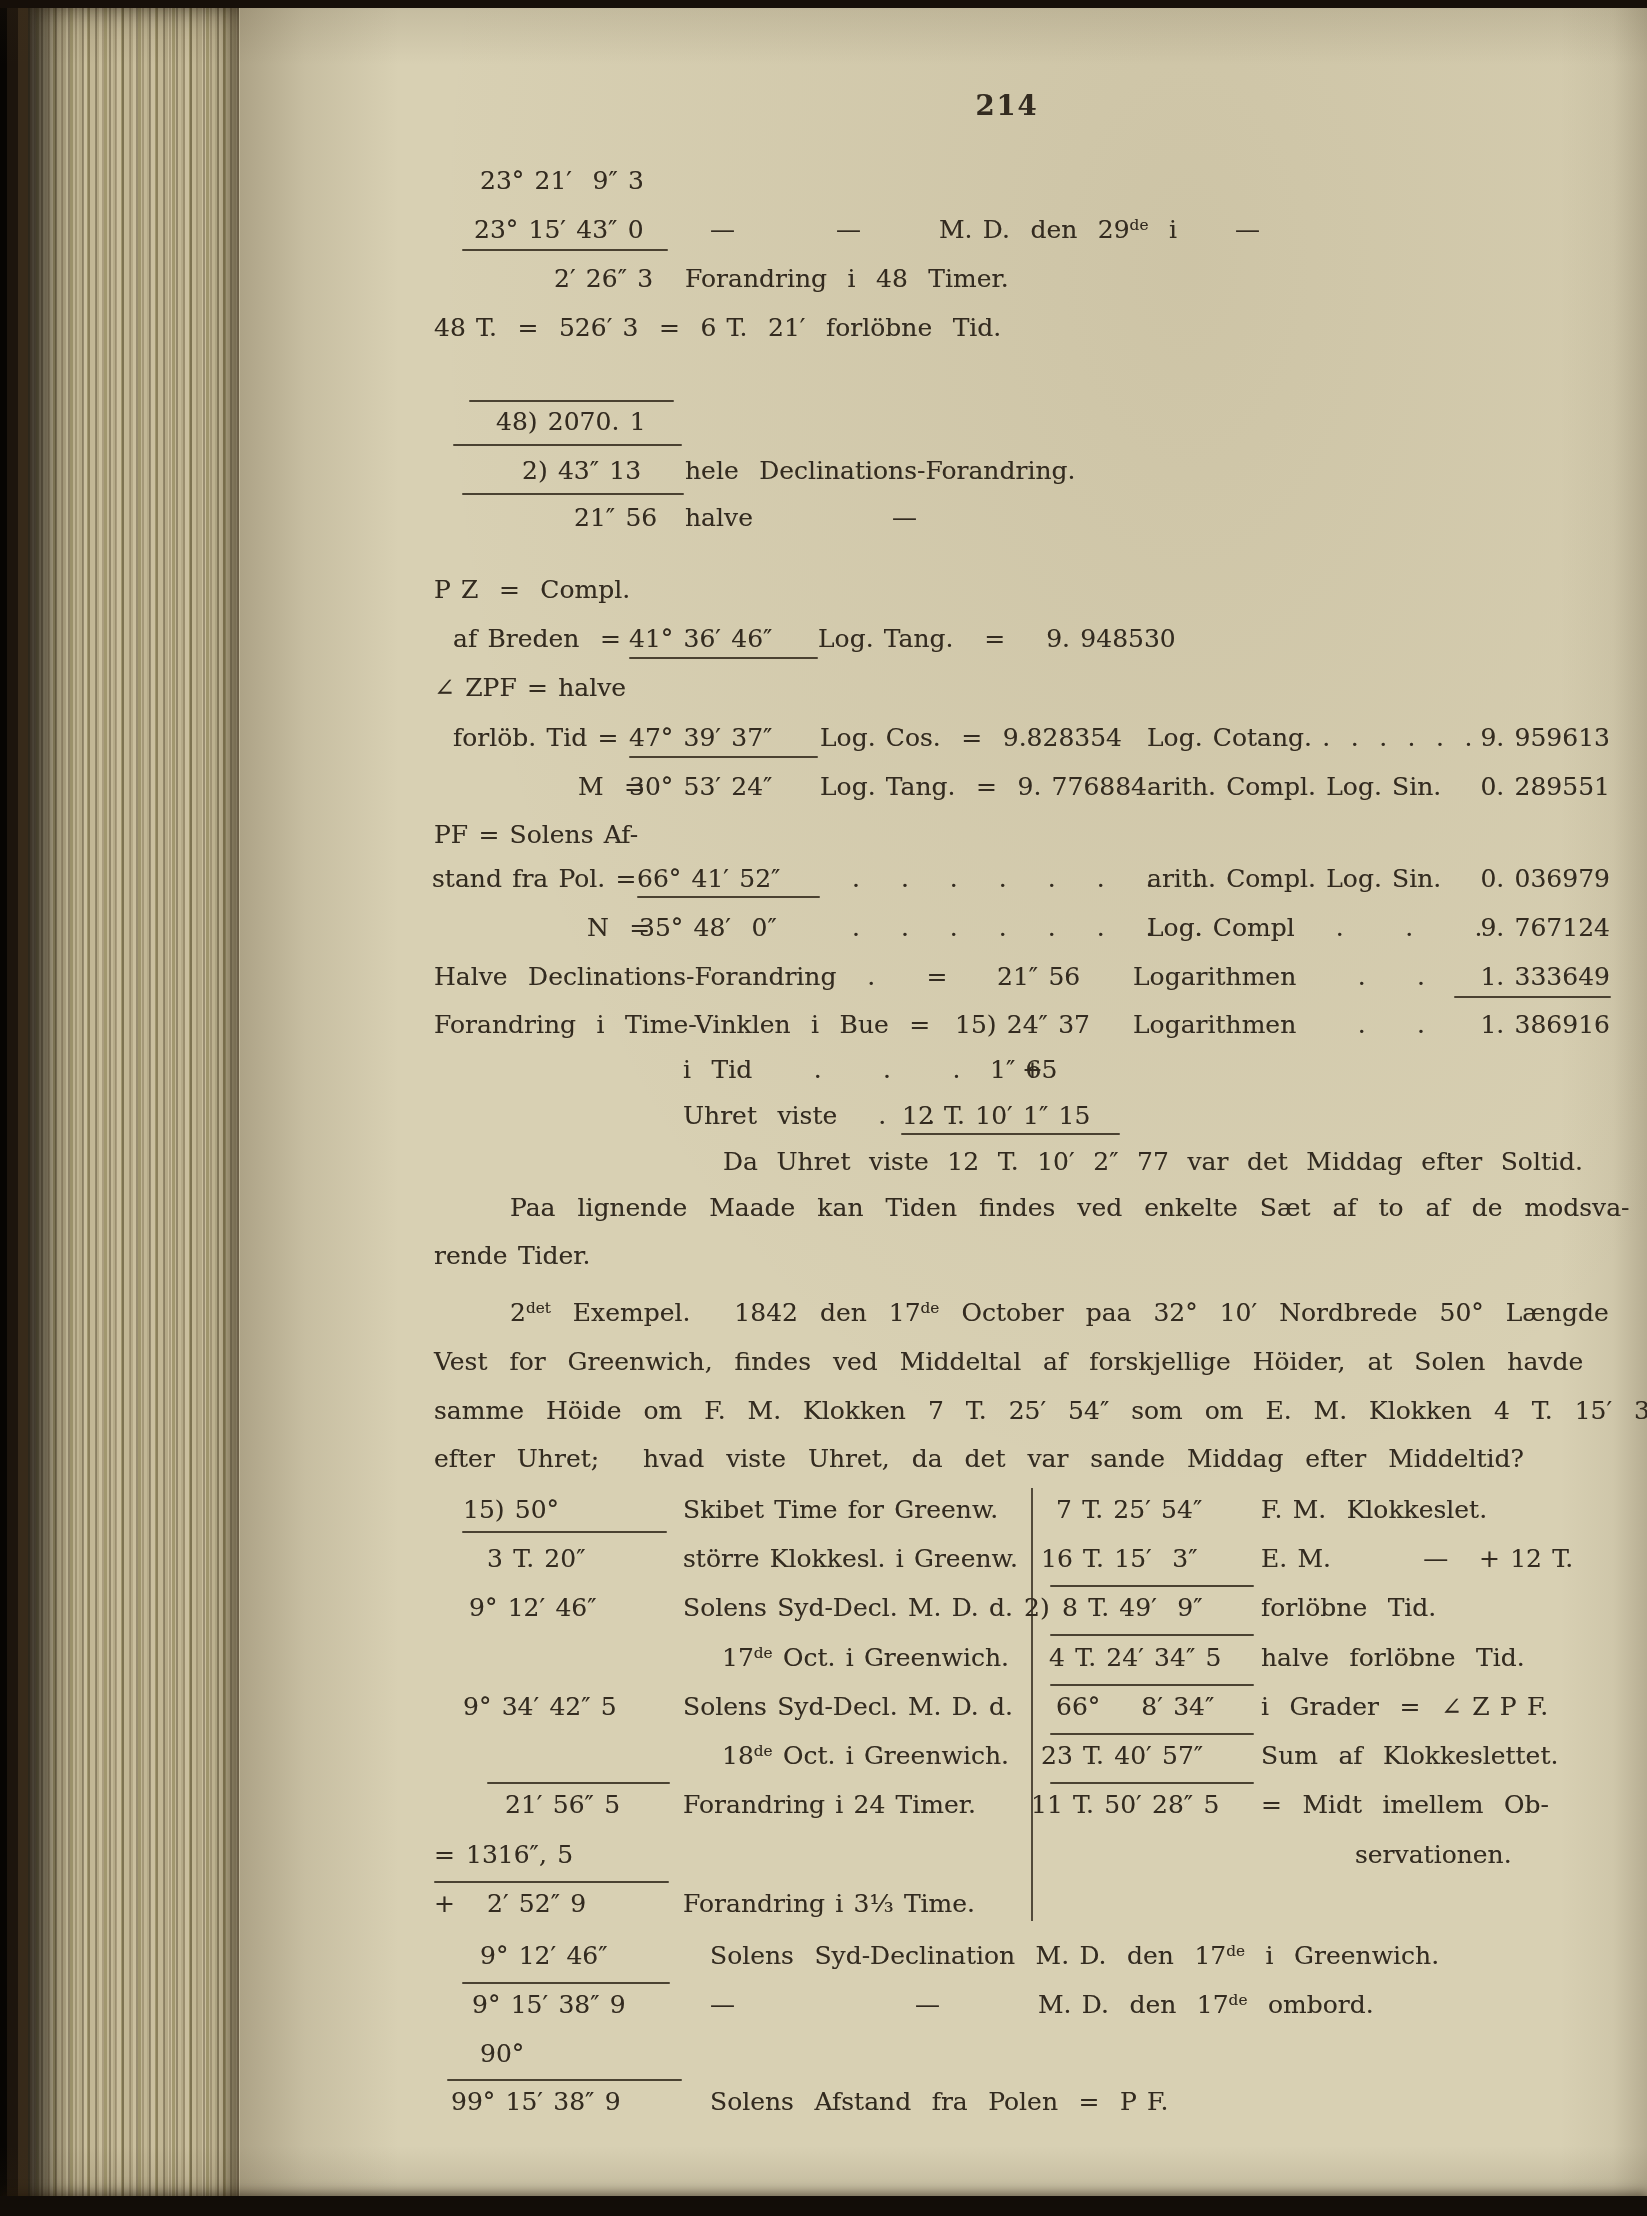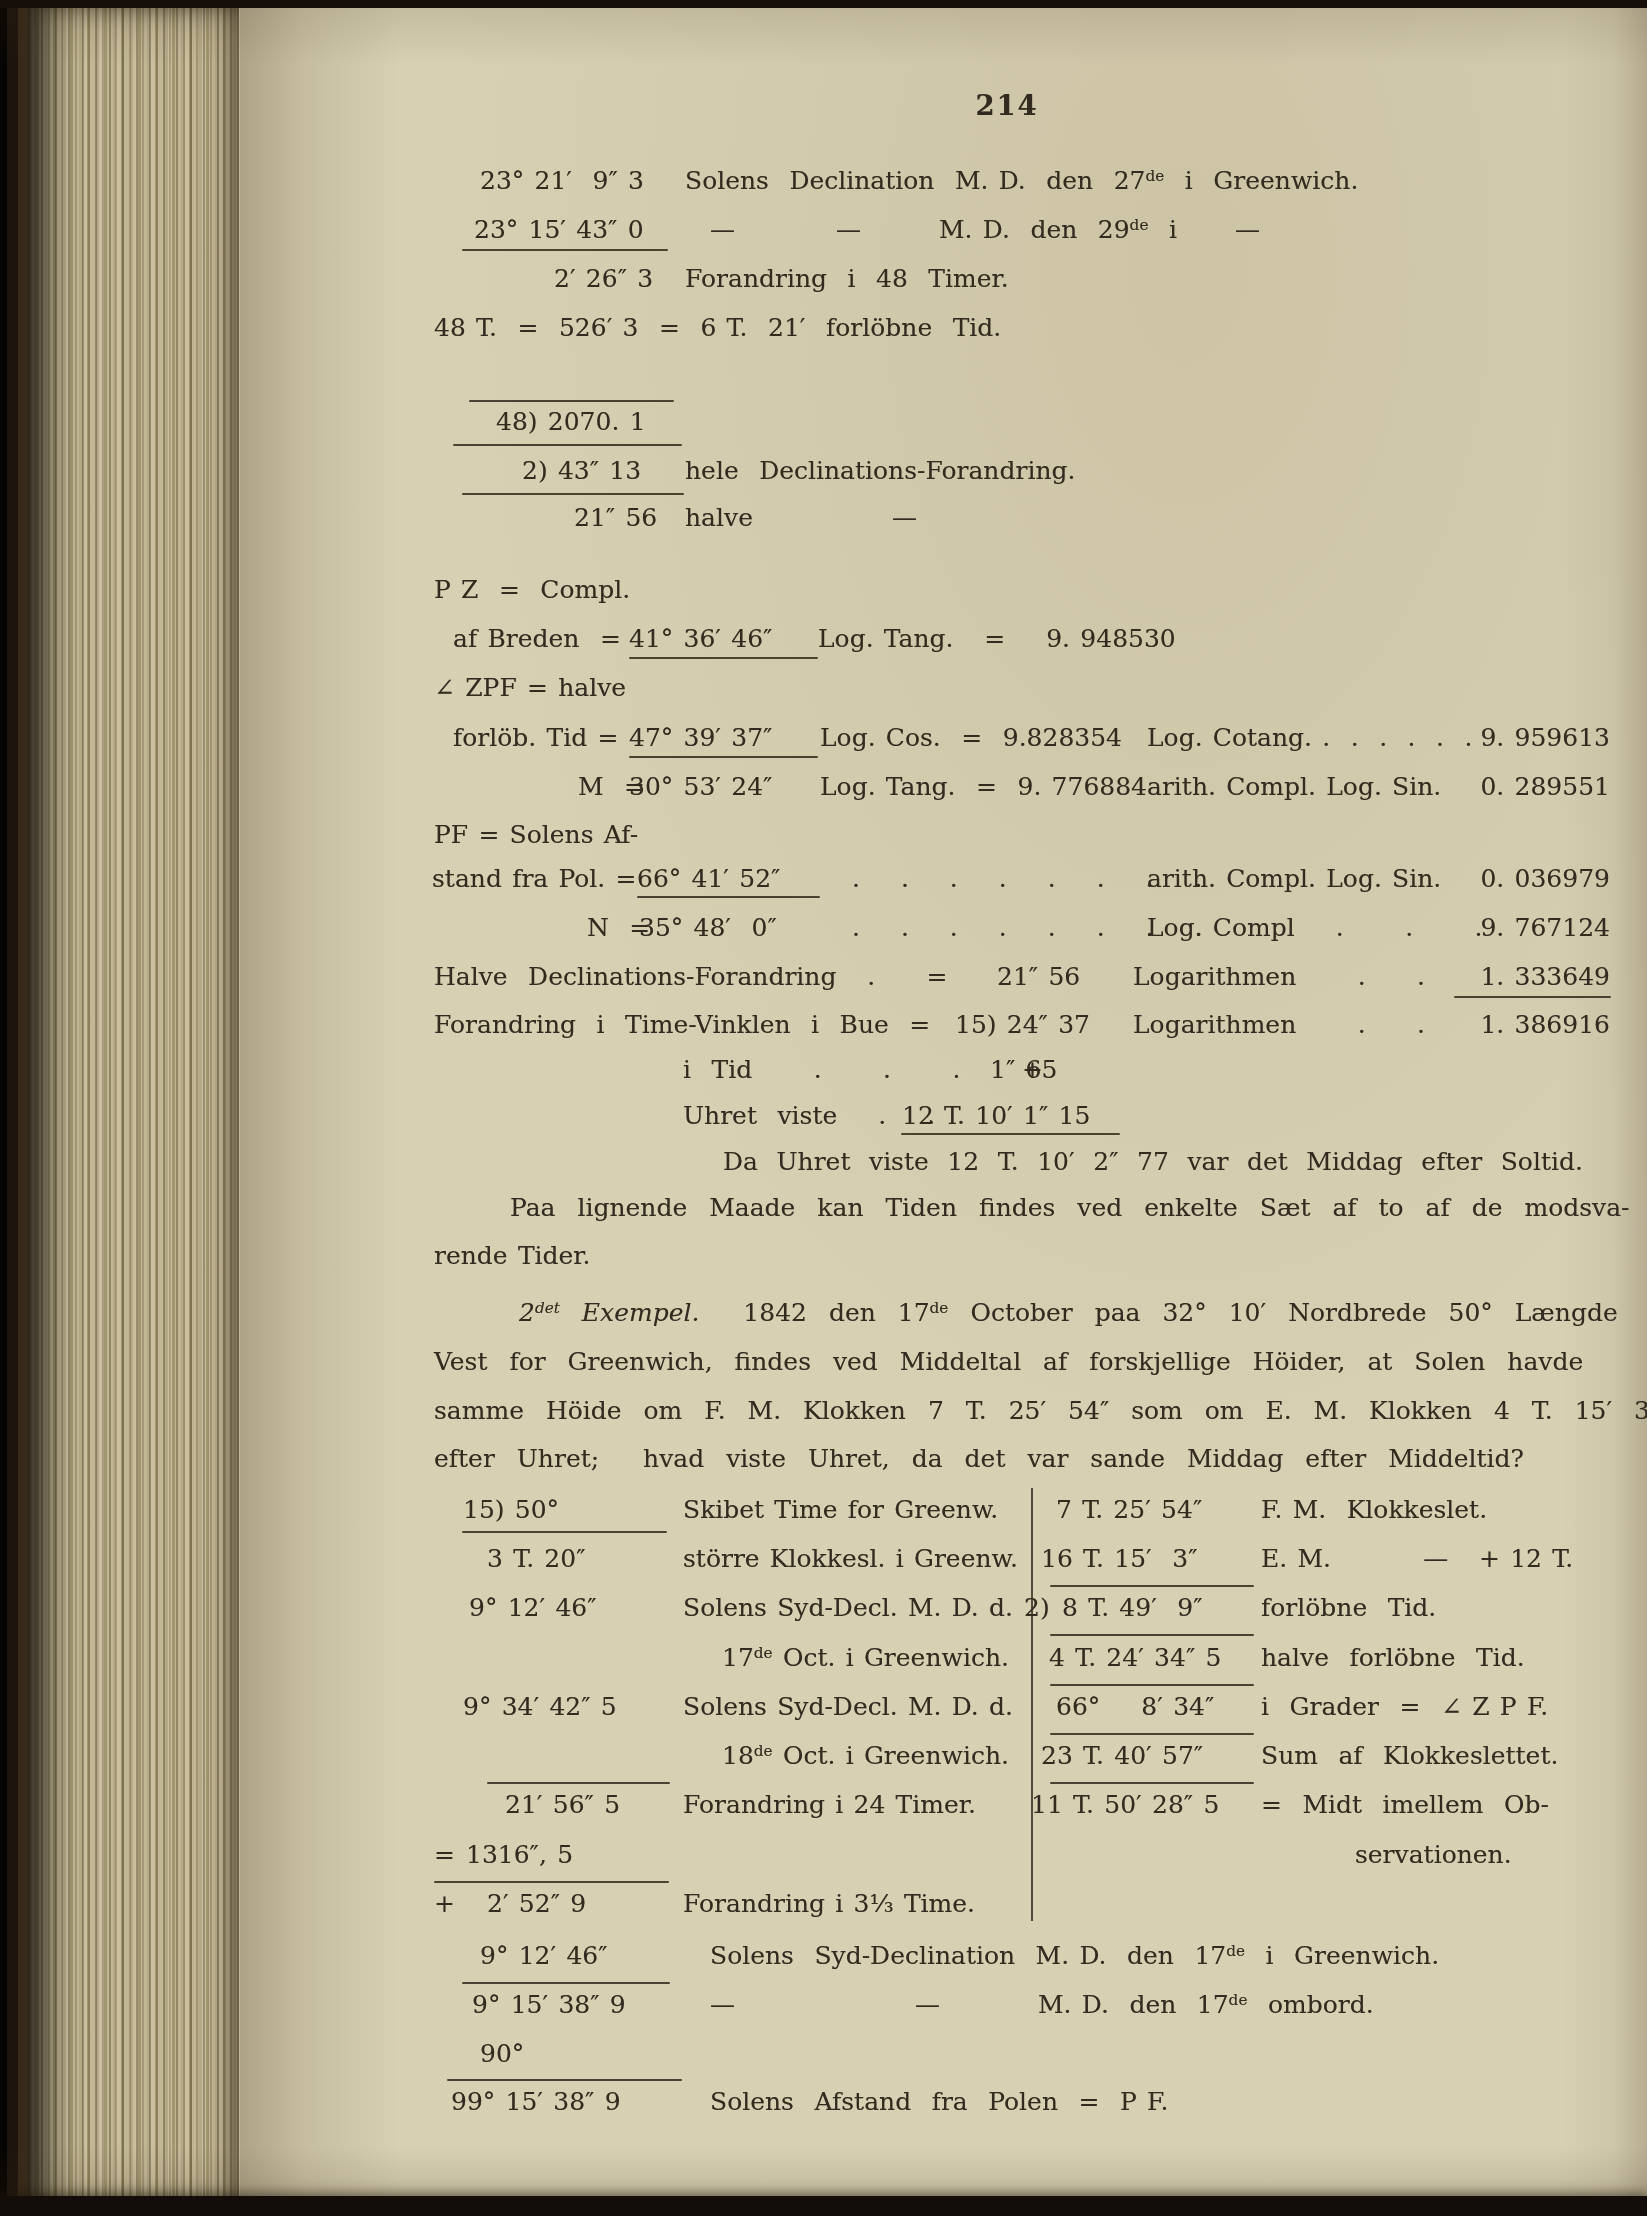--- a/index.html
+++ b/index.html
@@ -40,39 +40,38 @@
     text-shadow:0 0 0.6px rgba(51,43,32,0.35);
   }
   .ln{position:absolute;left:0;right:0;height:33px;}
   .s{position:absolute;top:0;white-space:pre;}
   .rn{position:absolute;top:0;right:38px;white-space:pre;}
   .sup{font-size:15.3px;position:relative;top:-8.2px;}
   .rule{position:absolute;height:2.3px;background:var(--rule,#3b3224);border-radius:1.2px;opacity:0.9;}
   .vrule{position:absolute;width:1.8px;background:var(--rule,#3b3224);opacity:0.85;}
   .para{word-spacing:14px;}
   .pgnum{position:absolute;left:963px;top:89px;width:88px;text-align:center;font-weight:bold;font-size:27.6px;letter-spacing:1.8px;}
-  .it{font-style:italic;margin-left:9px;}
+  .it{}
 </style>
 </head>
 <body>
 
 <div class="scan">
   <div class="page-stack-edges"></div>
   <div class="cover-edge"></div>
   <div class="paper-shading"></div>
   <div class="top-band"></div>
   <div class="bottom-band"></div>
 
   <div class="content">
 
     <div class="pgnum">214</div>
 
     <div class="ln" style="top:166px">
       <span class="s" style="left:480px">23° 21′  9″ 3</span>
-      <span class="s" style="left:685px"><span>Solens  Declination  M. D.  den  27</span><span class="sup">de</span><span>  i  Greenwich.</span></span>
     </div>
     <div class="ln" style="top:215px">
       <span class="s" style="left:474px">23° 15′ 43″ 0</span>
       <span class="s" style="left:710px">—</span>
       <span class="s" style="left:836px">—</span>
       <span class="s" style="left:939px"><span>M. D.  den  29</span><span class="sup">de</span><span>  i</span></span>
       <span class="s" style="left:1235px">—</span>
     </div>
     <div class="rule" style="top:249px;left:462px;width:206px"></div>
     <div class="ln" style="top:264px">

